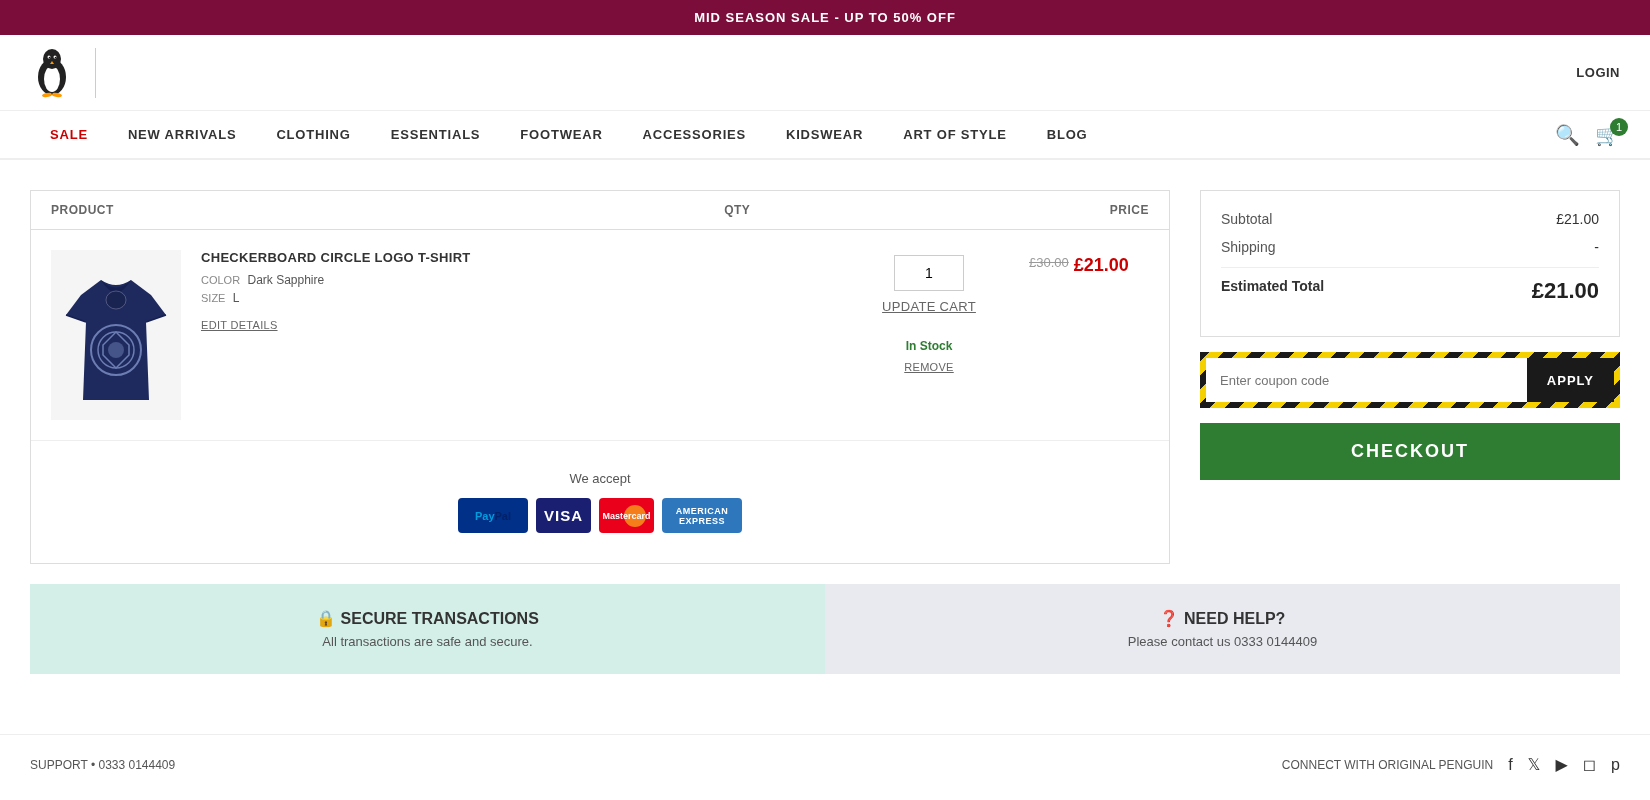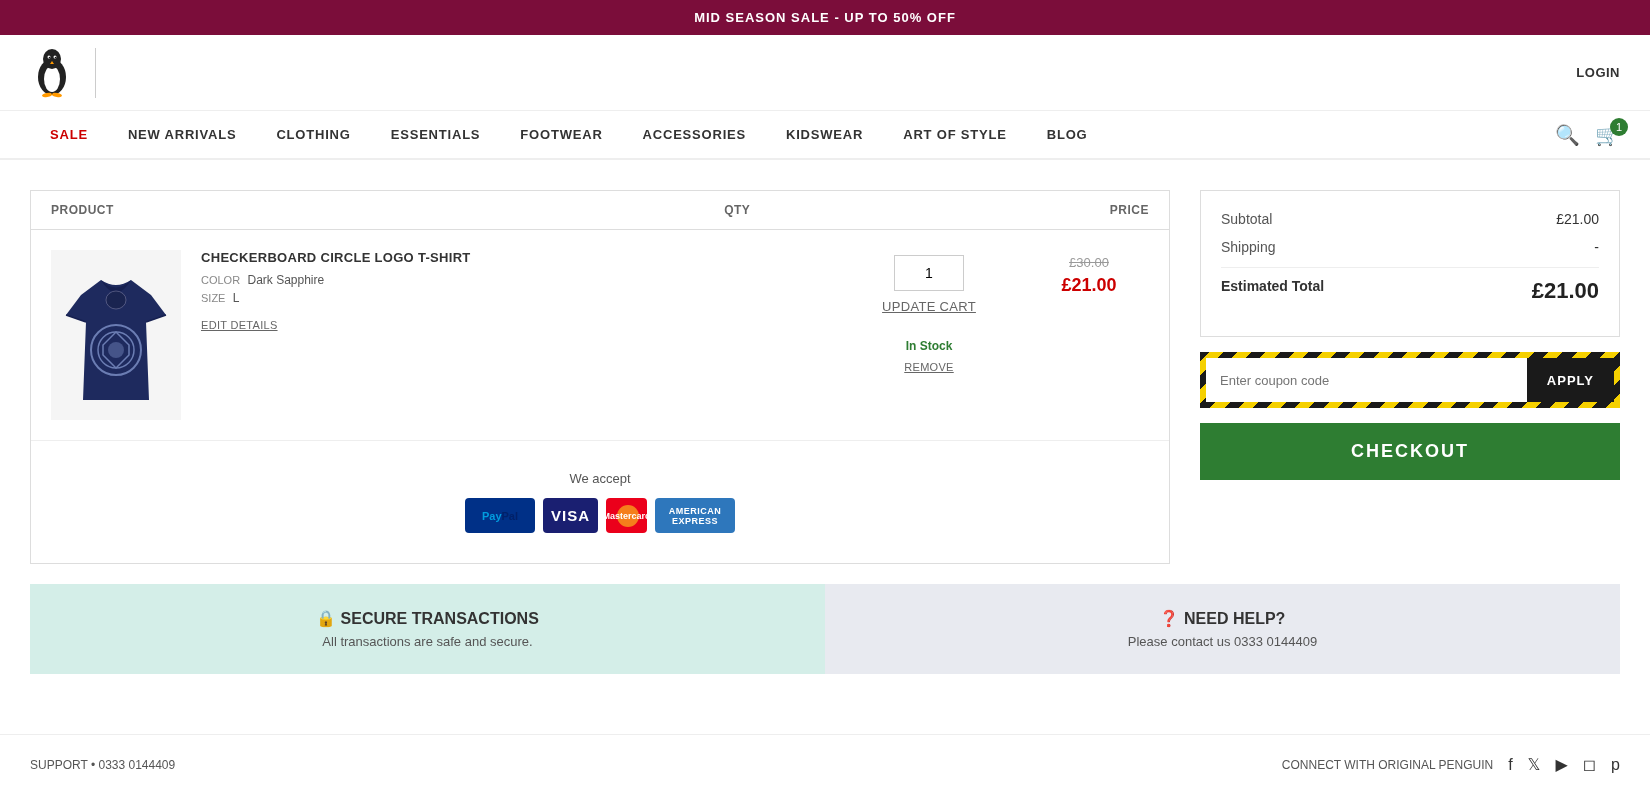--- a/index.html
+++ b/index.html
@@ -209,22 +209,22 @@
       font-size: 11px;
       color: #666;
       text-decoration: underline;
       cursor: pointer;
       letter-spacing: 0.3px;
     }
 
     
     .price-section {
       display: flex;
-      flex-direction: column;
-      align-items: center;
+      flex-direction: row;
+      align-items: flex-start;
       padding-top: 5px;
       min-width: 120px;
       gap: 5px;
     }
     .original-price {
       color: #999;
       text-decoration: line-through;
       font-size: 13px;
     }
     .sale-price {
@@ -254,21 +254,21 @@
       border-radius: 4px;
       display: flex;
       align-items: center;
       justify-content: center;
       font-size: 11px;
       font-weight: bold;
       padding: 0 10px;
     }
     .paypal-icon { background: #003087; color: #fff; width: 70px; }
     .visa-icon { background: #1a1f71; color: #fff; width: 55px; font-size: 15px; letter-spacing: 1px; }
-    .mastercard-icon { background: #eb001b; color: #fff; width: 41px; position: relative; }
+    .mastercard-icon { background: #eb001b; color: #fff; width: 55px; position: relative; }
     .mastercard-icon::after {
       content: '';
       position: absolute;
       right: 8px;
       width: 22px;
       height: 22px;
       border-radius: 50%;
       background: #f79e1b;
       opacity: 0.8;
     }

